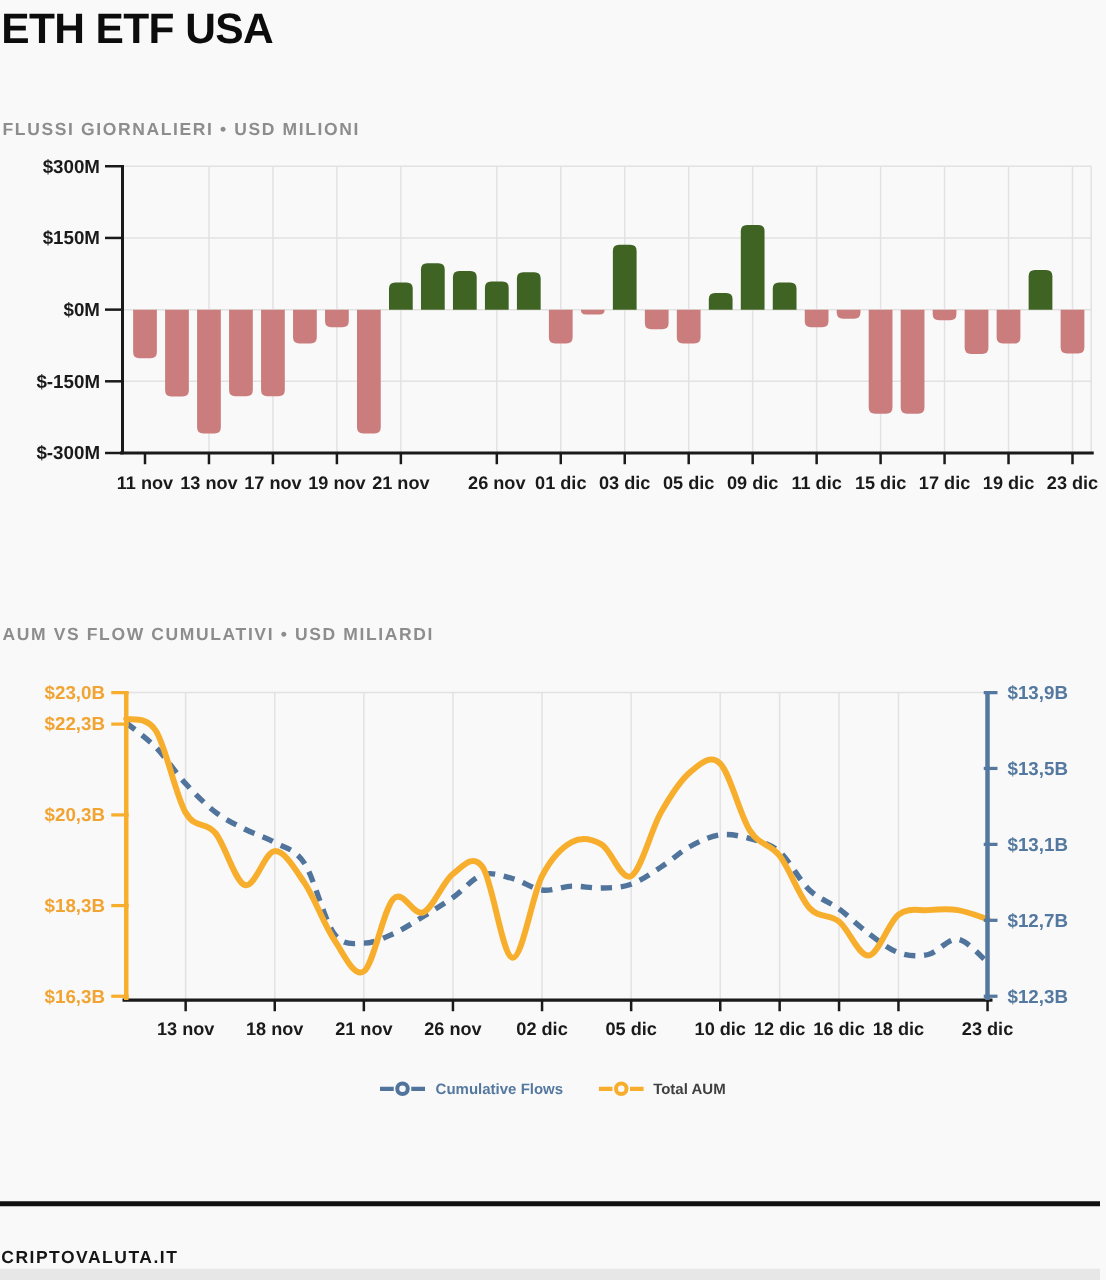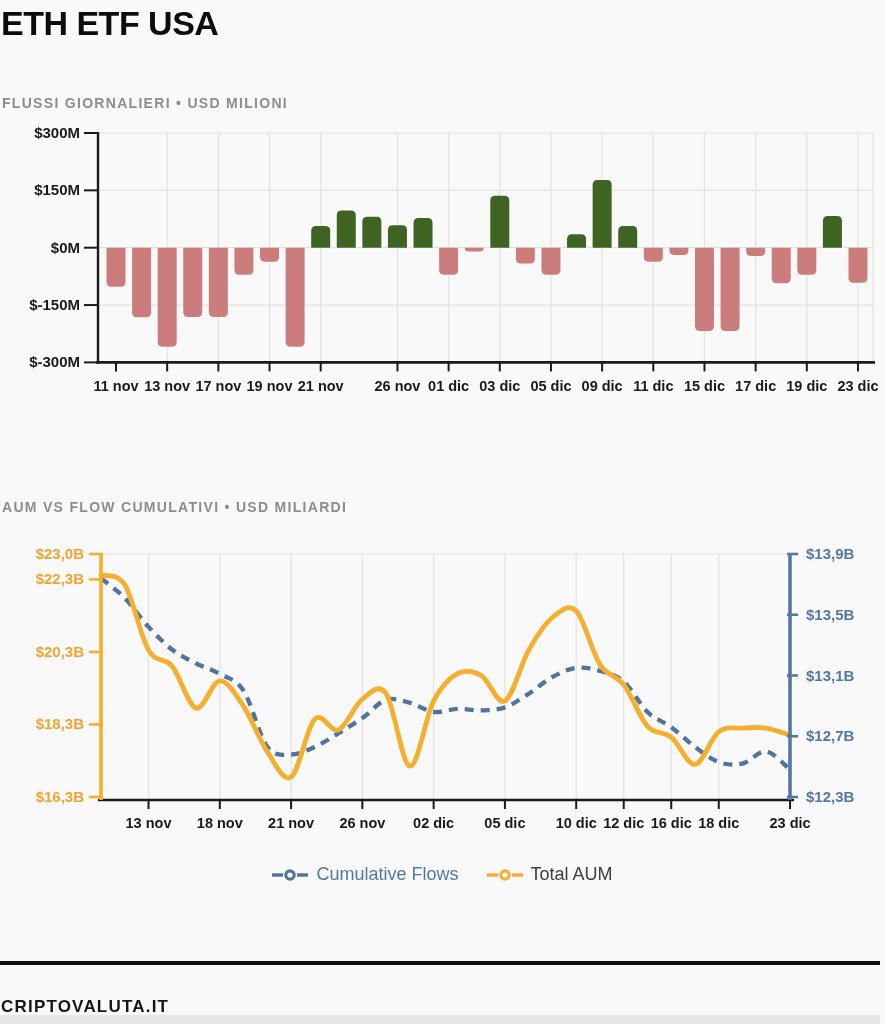--- a/index.html
+++ b/index.html
@@ -8,23 +8,23 @@
   .page { position:relative; width:880px; height:1024px; background:#f9f9f9; overflow:hidden; }
   .page-title { position:absolute; top:4px; left:1px; font-size:34px; font-weight:800; letter-spacing:-0.5px; color:#0c0c0c; }
   .subtitle { position:absolute; left:2px; font-size:14px; font-weight:700; letter-spacing:1.3px; color:#8d8d8d; }
   #sub1 { top:79px;margin-top:16px; }
   #sub2 { top:499px; }
   svg.chart { position:absolute; left:0; }
   #chart1 { top:0; }
   #chart2 { top:540px; }
   svg text { font-family:"Liberation Sans", sans-serif; font-weight:700; }
   .legend { position:absolute; top:864px; left:0; width:885px; display:flex; justify-content:center; align-items:center; gap:28px; }
-  .legend-item { display:flex; align-items:center; gap:8px; font-size:18px; font-weight:400; }
+  .legend-item { display:flex; align-items:center; gap:8px; font-size:12px; font-weight:700; }
   .footer-rule { position:absolute; top:961px; left:0; width:885px; height:4px; background:#111; }
-  .footer-brand { position:absolute; top:997px; left:1px; font-size:17px; font-weight:800; letter-spacing:1.2px; color:#151515; }
+  .footer-brand { position:absolute; top:997px; left:1px; font-size:14px; font-weight:800; letter-spacing:1.2px; color:#151515; }
   .footer-year { position:absolute; top:1031px; right:6px; font-size:16px; font-weight:700; color:#15803d; }
   .bottom-strip { position:absolute; top:1015px; left:0; width:885px; height:9px; background:#e7e7e7; }
 </style>
 </head>
 <body>
 
 <div class="page">
 
   <h1 class="page-title">ETH ETF USA</h1>
 

